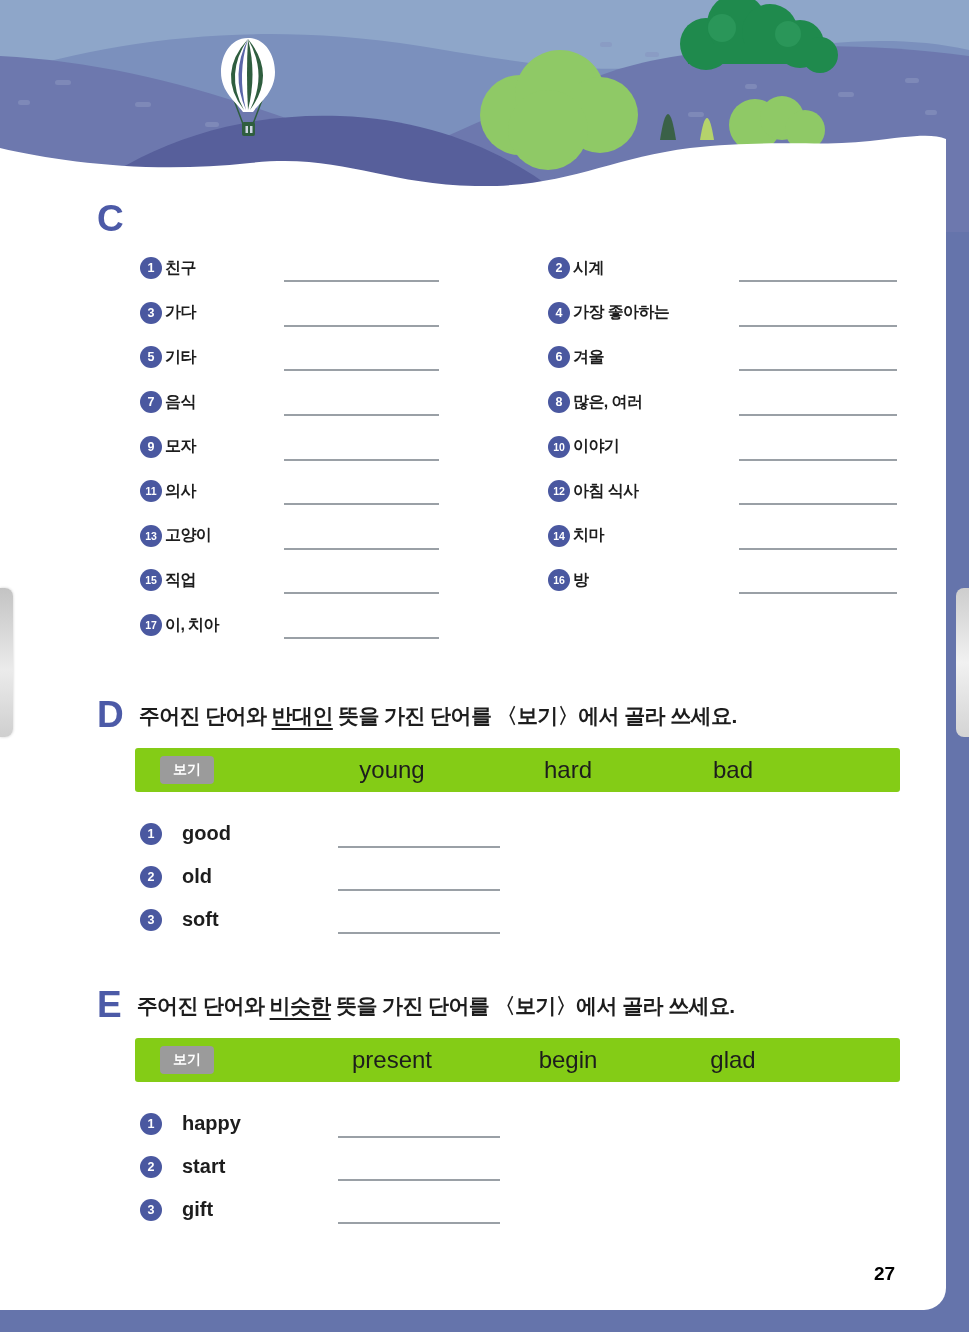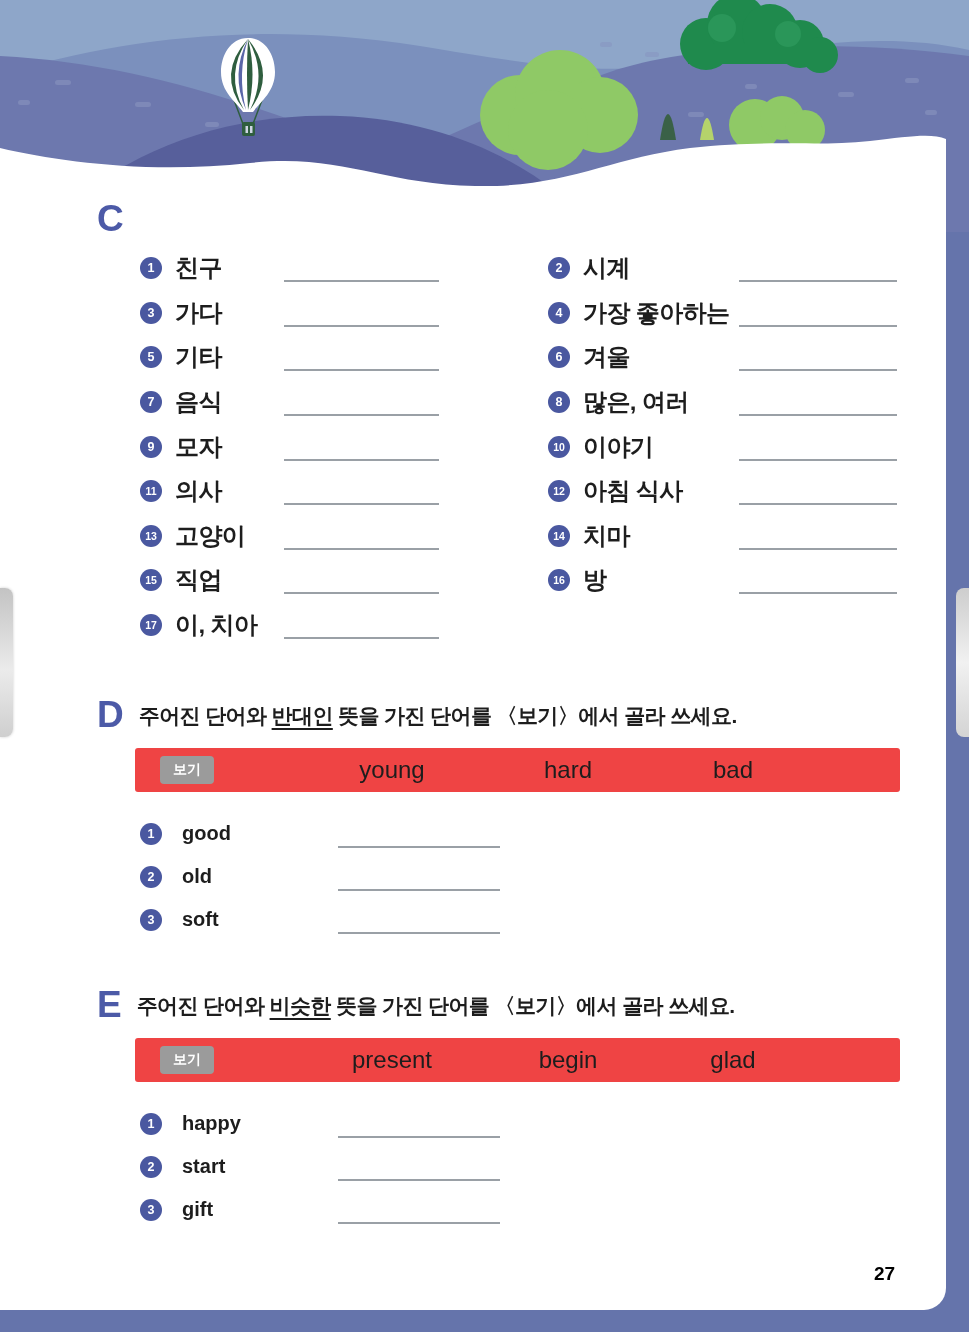--- a/index.html
+++ b/index.html
@@ -21,26 +21,26 @@
 
   .c-grid {
     position:absolute; left:140px; top:246px; width:757px; z-index:3;
     display:grid; grid-template-columns:299px 349px; column-gap:109px; grid-auto-rows:44.6px;
   }
   .item { display:flex; align-items:center; }
   .num {
     width:22px; height:22px; border-radius:50%; background:#4a58a0; color:#fff;
     font-size:12.5px; font-weight:700; display:flex; align-items:center; justify-content:center; flex:none;
   }
-  .item .label { margin-left:13px; font-size:24px; font-weight:700; color:#1d1d1d; white-space:nowrap; letter-spacing:-0.6px; }
+  .item .label { margin-left:3px; font-size:16px; font-weight:700; color:#1d1d1d; white-space:nowrap; letter-spacing:-0.6px; }
   .item .line { margin-left:auto; height:2px; background:#9aa0a6; width:155px; transform:translateY(13px); }
   .c-grid > .item:nth-child(even) .line { width:158px; }
   .c-grid > .item:nth-child(n+10) .num { font-size:10.5px; }
 
-  .bank { position:absolute; left:135px; width:765px; height:44px; background:#ef4444; border-radius:3px; z-index:3; }
+  .bank { position:absolute; left:135px; width:765px; height:44px; background:#84cc16; border-radius:3px; z-index:3; }
   .bank .tag {
     position:absolute; left:25px; top:50%; transform:translateY(-50%);
     background:#9b9b9b; color:#ffffff; font-size:14px; font-weight:700;
     padding:5px 13px; border-radius:4px;
   }
   .bank .w { position:absolute; top:50%; transform:translate(-50%,-50%); font-size:24px; font-weight:400; color:#1d1d1d; }
   .bank .w1 { left:257px; } .bank .w2 { left:433px; } .bank .w3 { left:598px; }
   .bank-d { top:748px; } .bank-e { top:1038px; }
 
   .de-grid { position:absolute; left:140px; width:360px; z-index:3; display:grid; grid-auto-rows:43px; }

